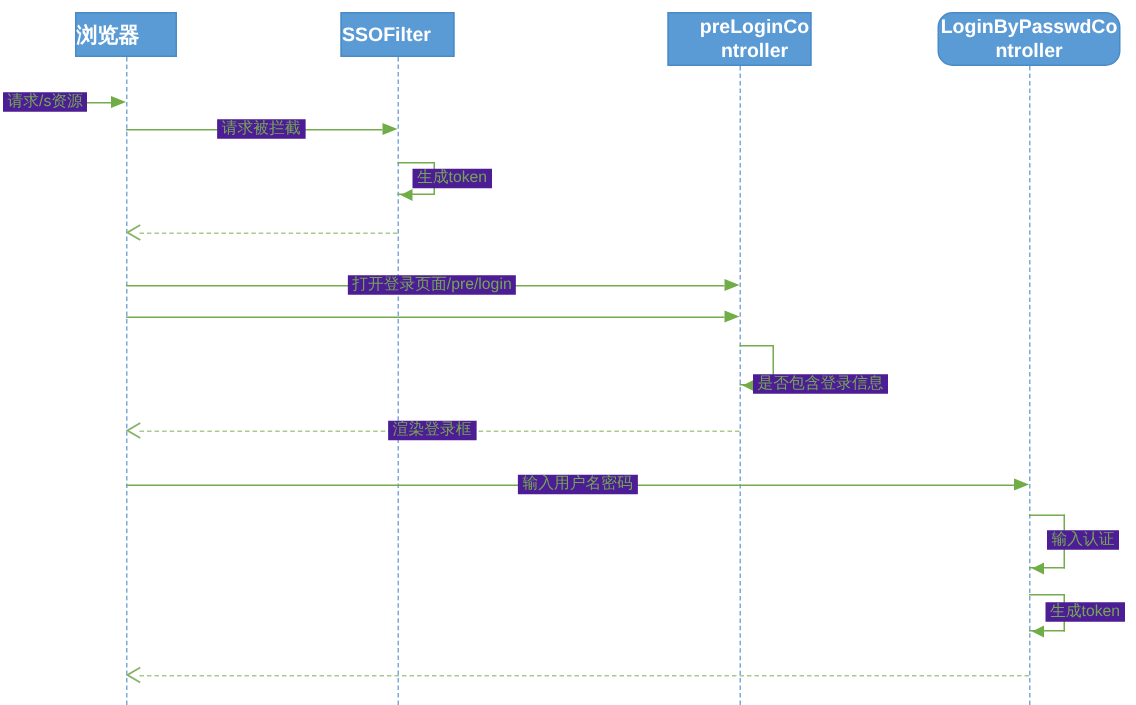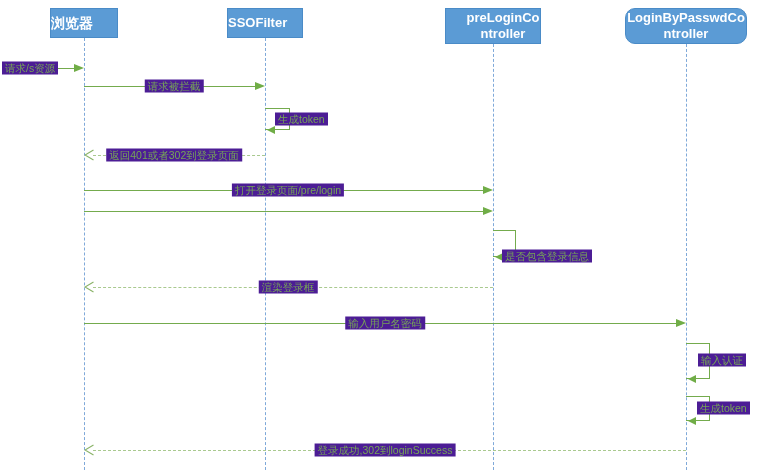--- a/index.html
+++ b/index.html
@@ -57,21 +57,20 @@
   <span class="lbl" style="left:174px;top:86px;">请求被拦截</span>
 
   <div class="loop" style="left:265px;top:108px;width:25px;height:22px;"></div>
   <div class="arr-l" style="left:267px;top:126px;"></div>
   <span class="lbl lbl-left" style="left:275px;top:119px;">生成token</span>
 
   <svg class="chev" style="left:84px;top:149px;" width="10" height="12">
     <path d="M9.5 1 L1 6 L9.5 11" fill="none" stroke="#8ab368" stroke-width="1.2"></path>
   </svg>
   <div class="dline" style="left:93px;top:155px;width:172px;"></div>
-  <span class="lbl" style="left:174px;top:155px;">返回401或者302到登录页面</span>
 
   <div class="line" style="left:84px;top:190px;width:399px;"></div>
   <div class="arr-r" style="left:483px;top:186px;"></div>
   <span class="lbl" style="left:288px;top:190px;">打开登录页面/pre/login</span>
 
   <div class="line" style="left:84px;top:211px;width:399px;"></div>
   <div class="arr-r" style="left:483px;top:207px;"></div>
 
   <div class="loop" style="left:493px;top:230px;width:23px;height:27px;"></div>
   <div class="arr-l" style="left:495px;top:253px;"></div>
@@ -92,15 +91,14 @@
   <span class="lbl lbl-left" style="left:698px;top:360px;">输入认证</span>
 
   <div class="loop" style="left:686px;top:396px;width:24px;height:25px;"></div>
   <div class="arr-l" style="left:688px;top:417px;"></div>
   <span class="lbl lbl-left" style="left:697px;top:408px;">生成token</span>
 
   <svg class="chev" style="left:84px;top:444px;" width="10" height="12">
     <path d="M9.5 1 L1 6 L9.5 11" fill="none" stroke="#8ab368" stroke-width="1.2"></path>
   </svg>
   <div class="dline" style="left:93px;top:450px;width:593px;"></div>
-  <span class="lbl" style="left:385px;top:450px;">登录成功,302到loginSuccess</span>
 
 </div>
 
 </body></html>

